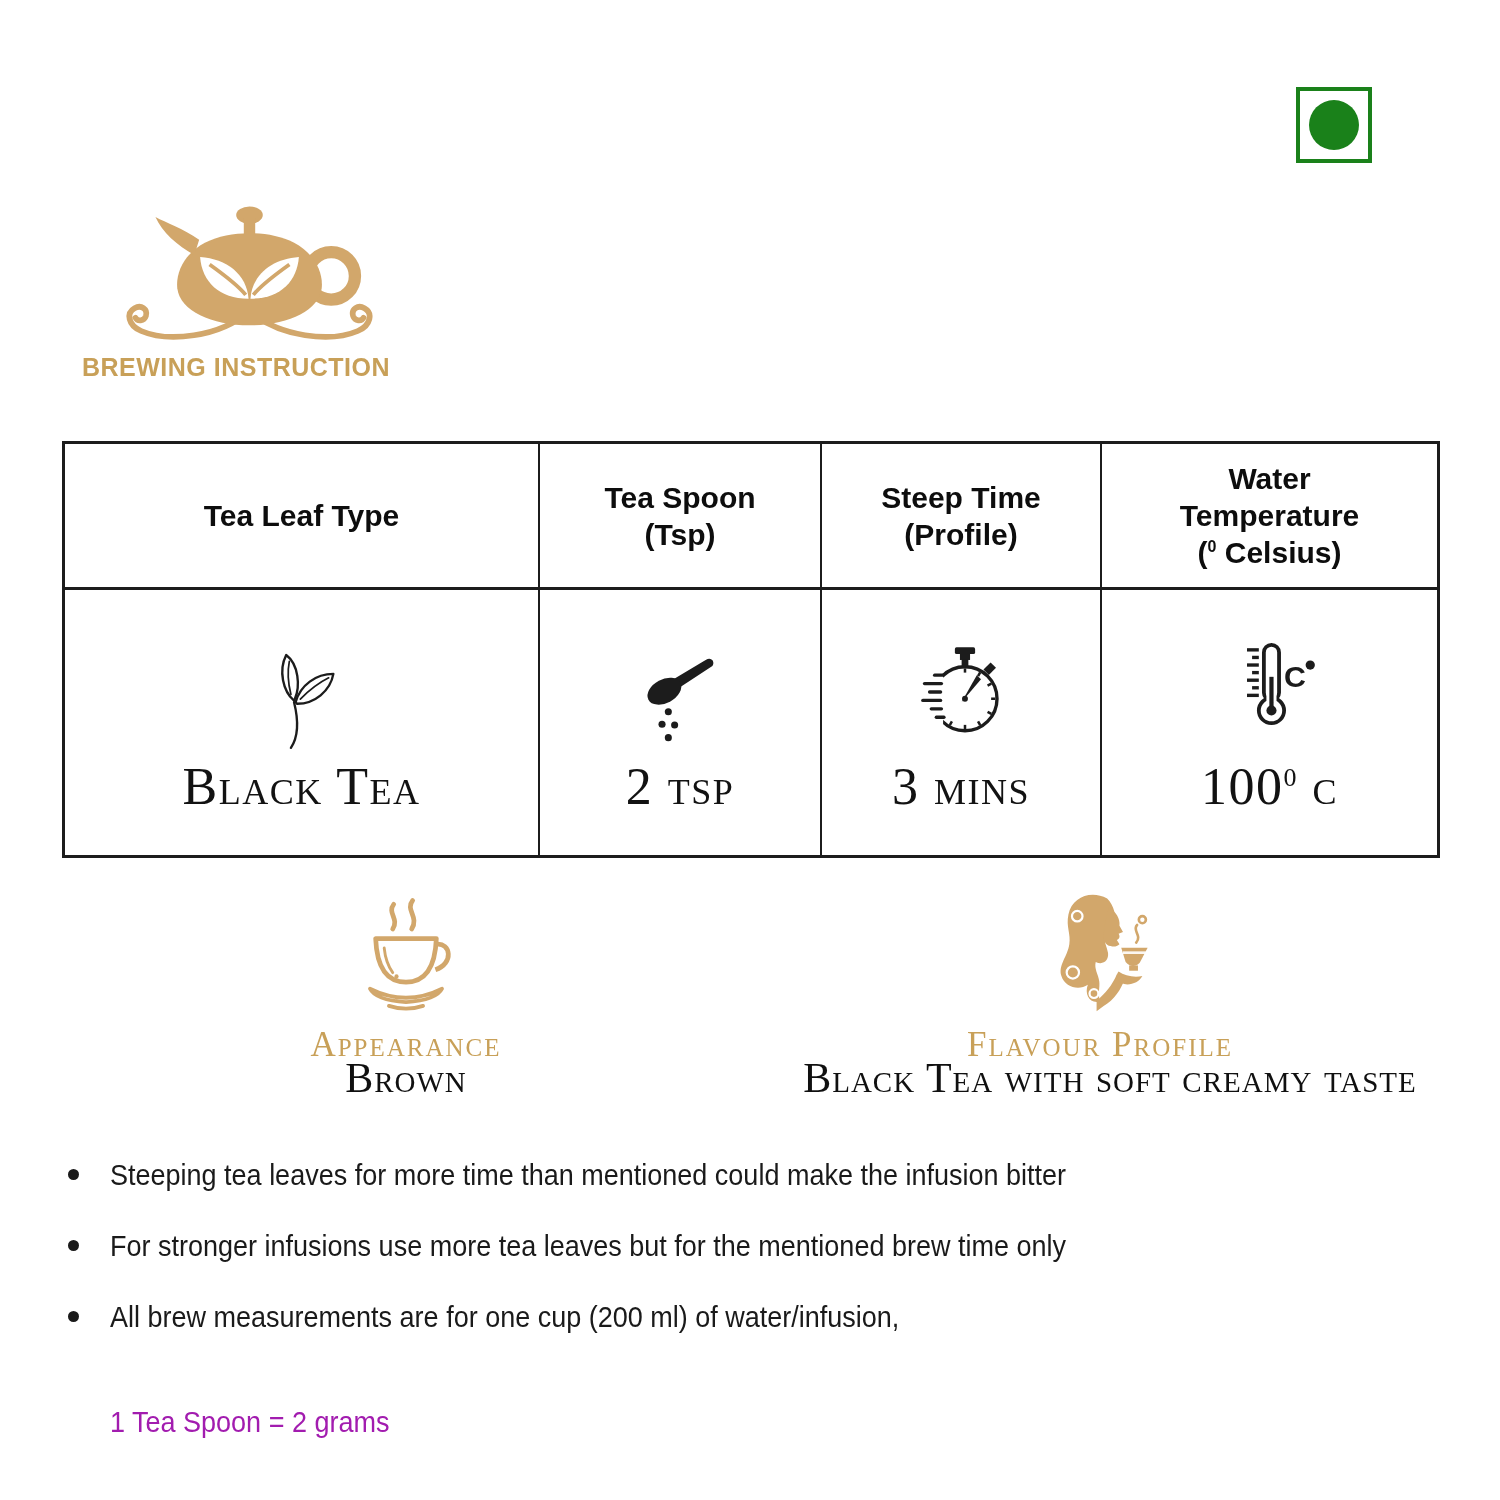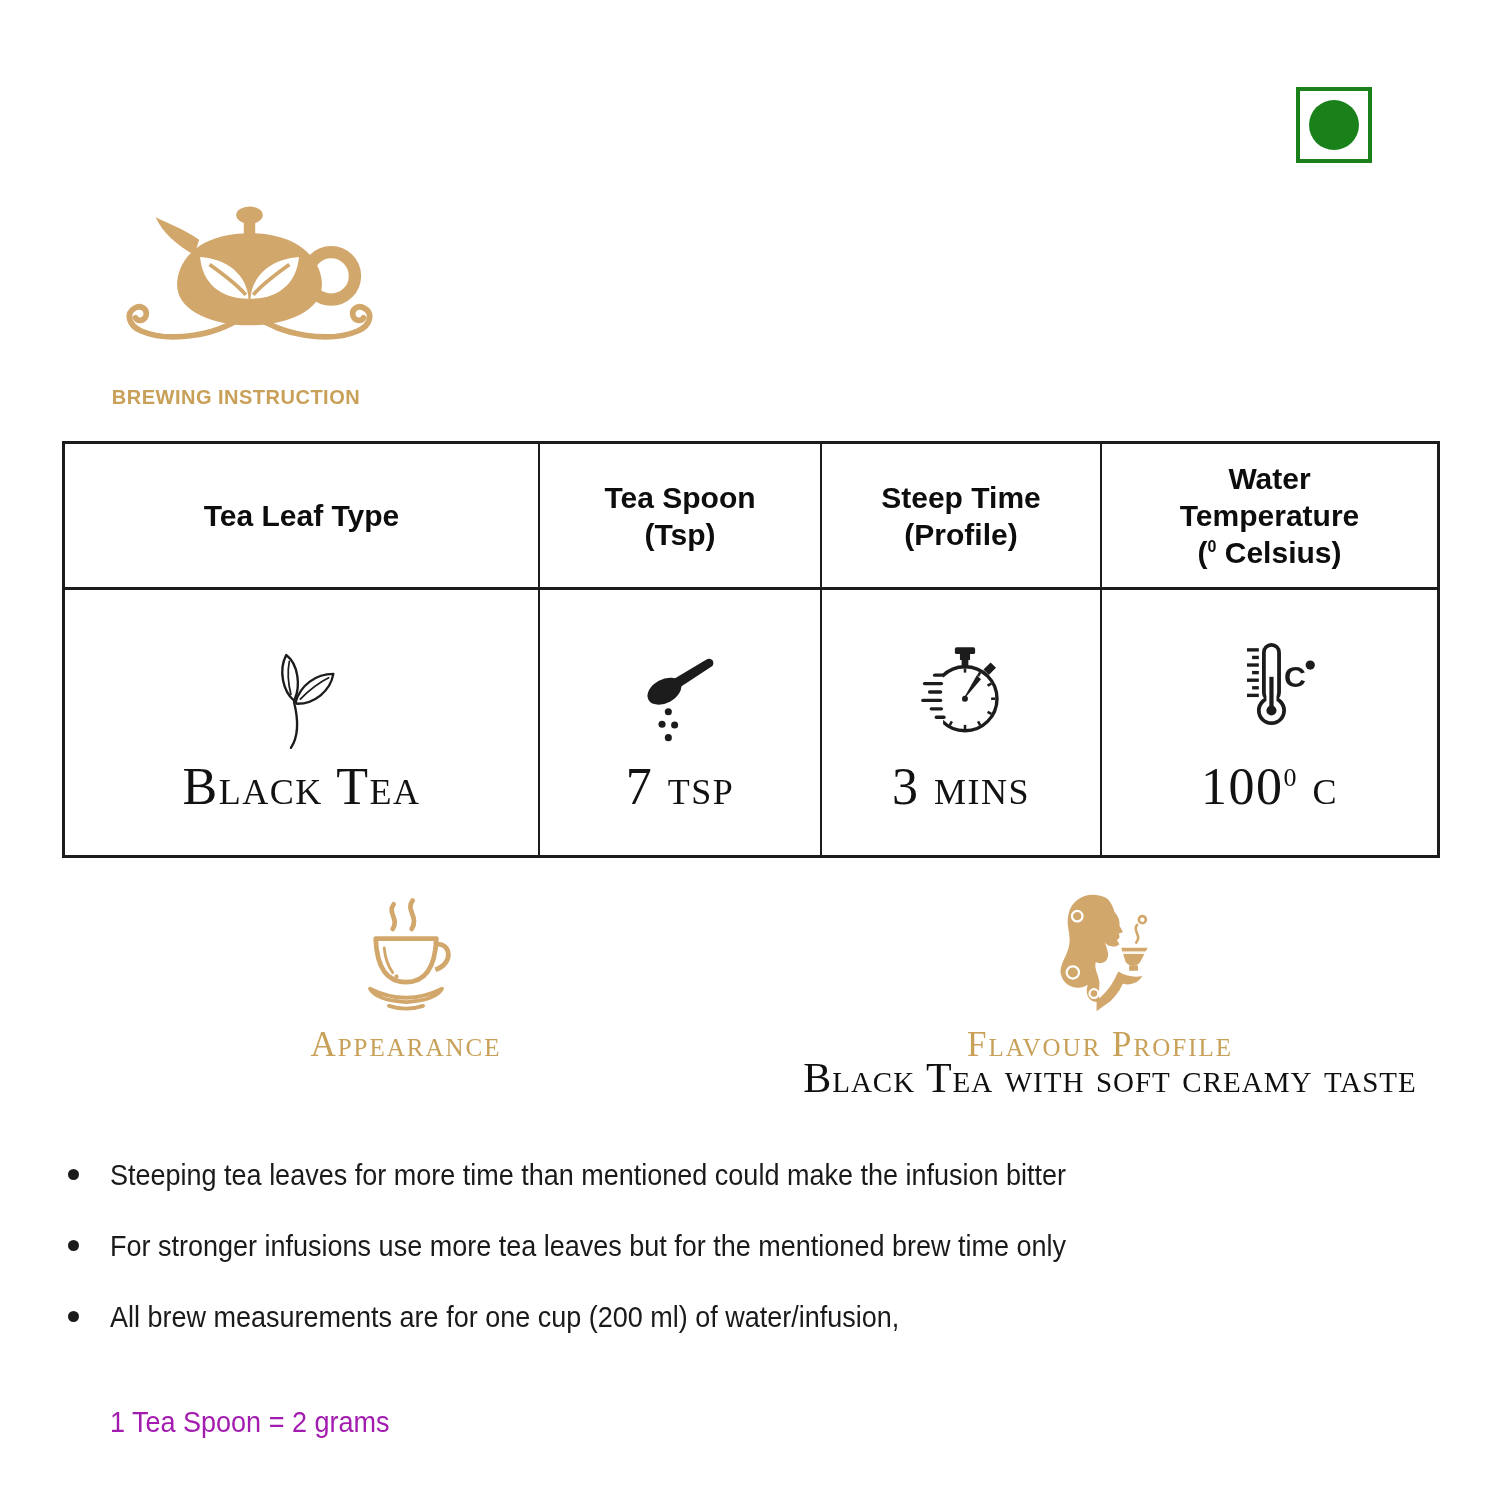--- a/index.html
+++ b/index.html
@@ -15,21 +15,21 @@
     position:relative;width:1500px;height:1500px;background:#fff;overflow:hidden;
     font-family:"Liberation Sans",sans-serif;color:var(--ink);
   }
   
   .veg{position:absolute;left:1296px;top:87px;width:76px;height:76px;
     border:4px solid var(--green);display:flex;align-items:center;justify-content:center;background:#fff;}
   .veg-dot{width:50px;height:50px;border-radius:50%;background:var(--green);}
   
   .brand-logo{position:absolute;left:102px;top:198px;width:295px;height:152px;}
   .brand-label{position:absolute;left:66px;top:353px;width:340px;text-align:center;
-    font-weight:bold;font-size:20px;letter-spacing:.5px;color:var(--gold-text);margin-top:33px;}
+    font-weight:bold;font-size:25px;letter-spacing:.5px;color:var(--gold-text);}
   
   .brew-table{position:absolute;left:62px;top:441px;width:1378px;height:417px;
     border:3px solid var(--line);display:grid;
     grid-template-columns:475px 282px 280px 1fr;grid-template-rows:146px 1fr;}
   .th{border-right:2.5px solid var(--line);border-bottom:3px solid var(--line);
     display:flex;flex-direction:column;align-items:center;justify-content:center;
     font-weight:bold;font-size:30px;line-height:37px;text-align:center;color:#0d0d0d;}
   .th:nth-child(4),.td:nth-child(8){border-right:none;}
   .th sup{font-size:16px;vertical-align:super;line-height:0;}
   .td{border-right:2.5px solid var(--line);display:flex;flex-direction:column;
@@ -129,21 +129,21 @@
           <g fill="#1c1c1c">
             <path d="M48,64 L98,34 C104,30 110,36 106,42 L60,72 Z"></path>
             <ellipse cx="45" cy="74" rx="23" ry="15" transform="rotate(-28 45 74)"></ellipse>
             <circle cx="50" cy="100" r="4.5"></circle>
             <circle cx="42" cy="116" r="4.5"></circle>
             <circle cx="58" cy="117" r="4.5"></circle>
             <circle cx="50" cy="133" r="4.5"></circle>
           </g>
         </svg>
       </div>
-      <div class="caption">7 tsp</div>
+      <div class="caption">2 tsp</div>
     </div>
 
     <div class="td">
       <div class="cell-icon">
         <svg viewBox="0 0 130 140">
           <circle cx="70" cy="78" r="38" fill="none" stroke="#1c1c1c" stroke-width="4"></circle>
           <rect x="16" y="50" width="28" height="58" fill="#fff"></rect>
           <g stroke="#1c1c1c" stroke-width="3">
             <line x1="70" y1="47" x2="70" y2="42"></line>
             <line x1="85.5" y1="51.2" x2="88" y2="46.8"></line>
@@ -208,20 +208,21 @@
       </g>
       <path d="M97,54 C112,52 116,74 96,81" fill="none" stroke="var(--gold)" stroke-width="5"></path>
       <path d="M33,48 L97,48 C96,74 88,94 65,94 C42,94 34,74 33,48 Z" fill="#fff" stroke="var(--gold)" stroke-width="5" stroke-linejoin="round"></path>
       <path d="M42,58 C43,68 46,77 51,84" fill="none" stroke="var(--gold)" stroke-width="3" stroke-linecap="round"></path>
       <circle cx="55" cy="88" r="2.2" fill="var(--gold)"></circle>
       <path d="M27,101 Q65,120 103,101 Q97,113 65,115 Q33,113 27,101 Z" fill="#fff" stroke="var(--gold)" stroke-width="4" stroke-linejoin="round"></path>
       <path d="M47,119 Q65,125 83,119" fill="none" stroke="var(--gold)" stroke-width="4" stroke-linecap="round"></path>
     </svg>
   </div>
   <div class="sec-label" id="appearance-label">Appearance</div>
+  <div class="sec-value" id="appearance-value">Brown</div>
 
   <div class="sec-icon" id="lady-icon">
     <svg viewBox="0 0 130 150">
       <g fill="var(--gold)">
         <path d="M72,12 C54,2 32,10 28,30 C25,44 31,52 29,64 C27,78 16,88 20,100 C24,113 40,117 50,110 C46,121 52,132 64,129 C61,120 64,113 63,106 C62,98 57,92 59,84 C67,88 74,83 73,74 C72,67 68,62 70,55 C71,48 76,44 79,39 C83,33 80,20 72,12 Z"></path>
         <path d="M74,22 C82,27 87,35 86,43 L90,50 L85,52 C87,55 86,58 83,59 L86,64 C83,67 79,67 76,66 C70,65 67,59 68,53 L70,38 Z"></path>
         <path d="M60,128 C70,120 78,110 83,98 L92,103 C88,115 80,127 68,134 L60,140 Z"></path>
         <path d="M85,95 C92,100 103,102 112,100 C108,108 96,112 88,108 C82,105 82,98 85,95 Z"></path>
         <path d="M88,68 L118,68 L109,85 C104,90 98,90 93,84 Z"></path>
         <rect x="97" y="88" width="10" height="6"></rect>

